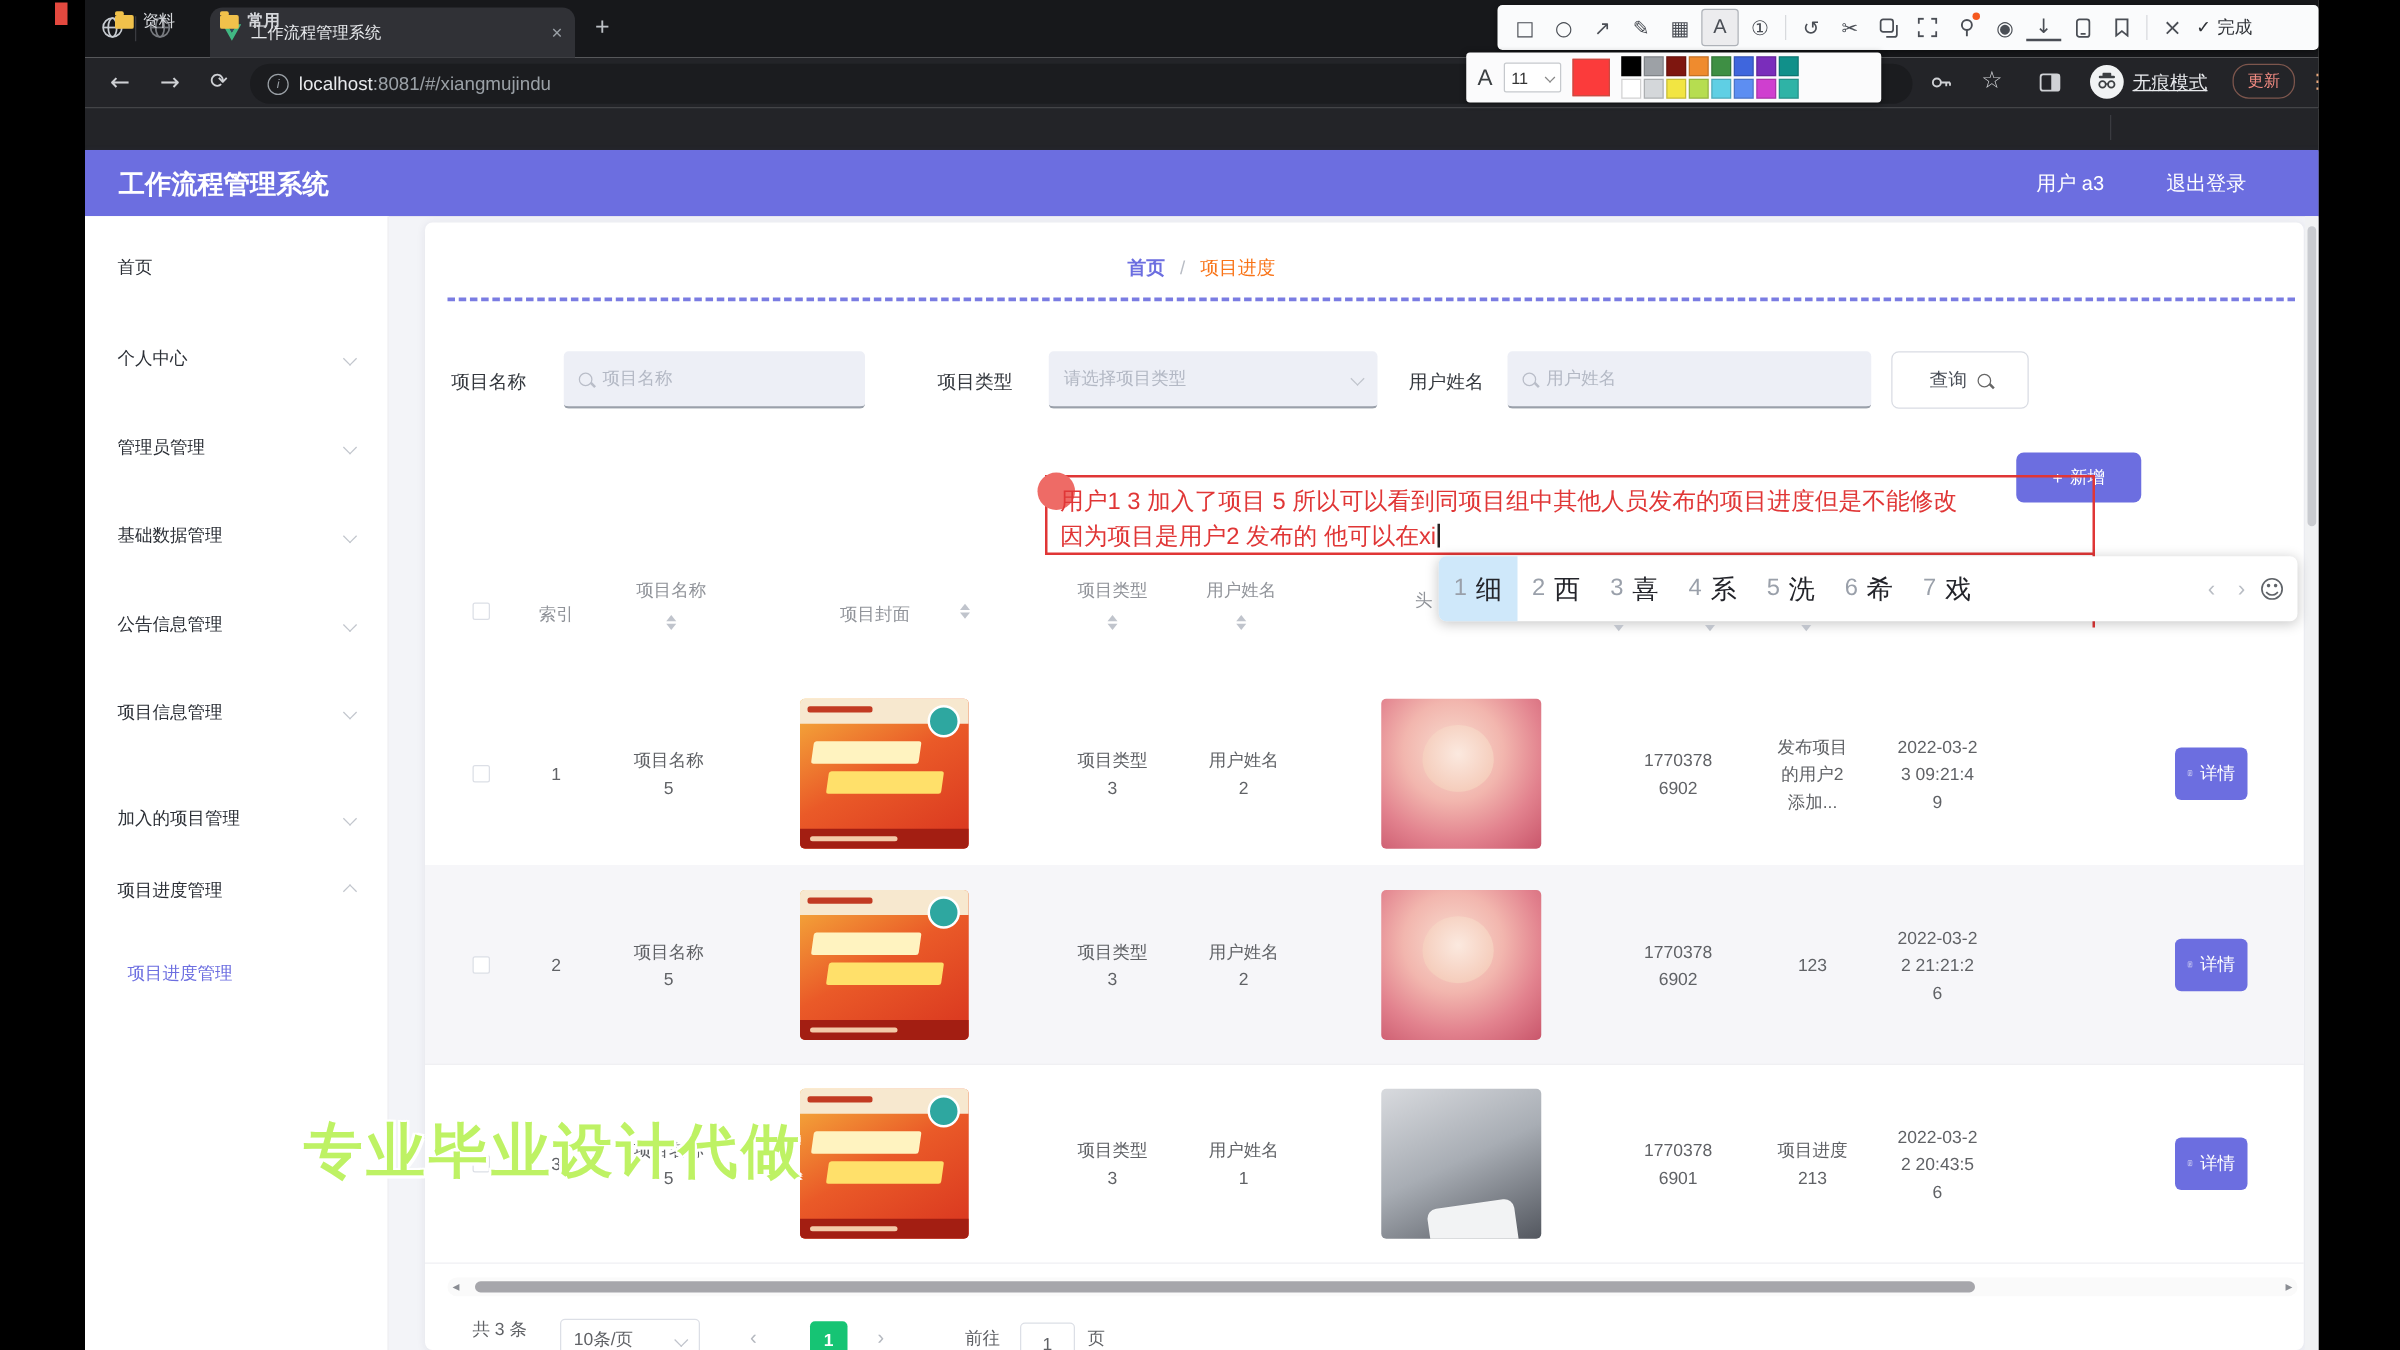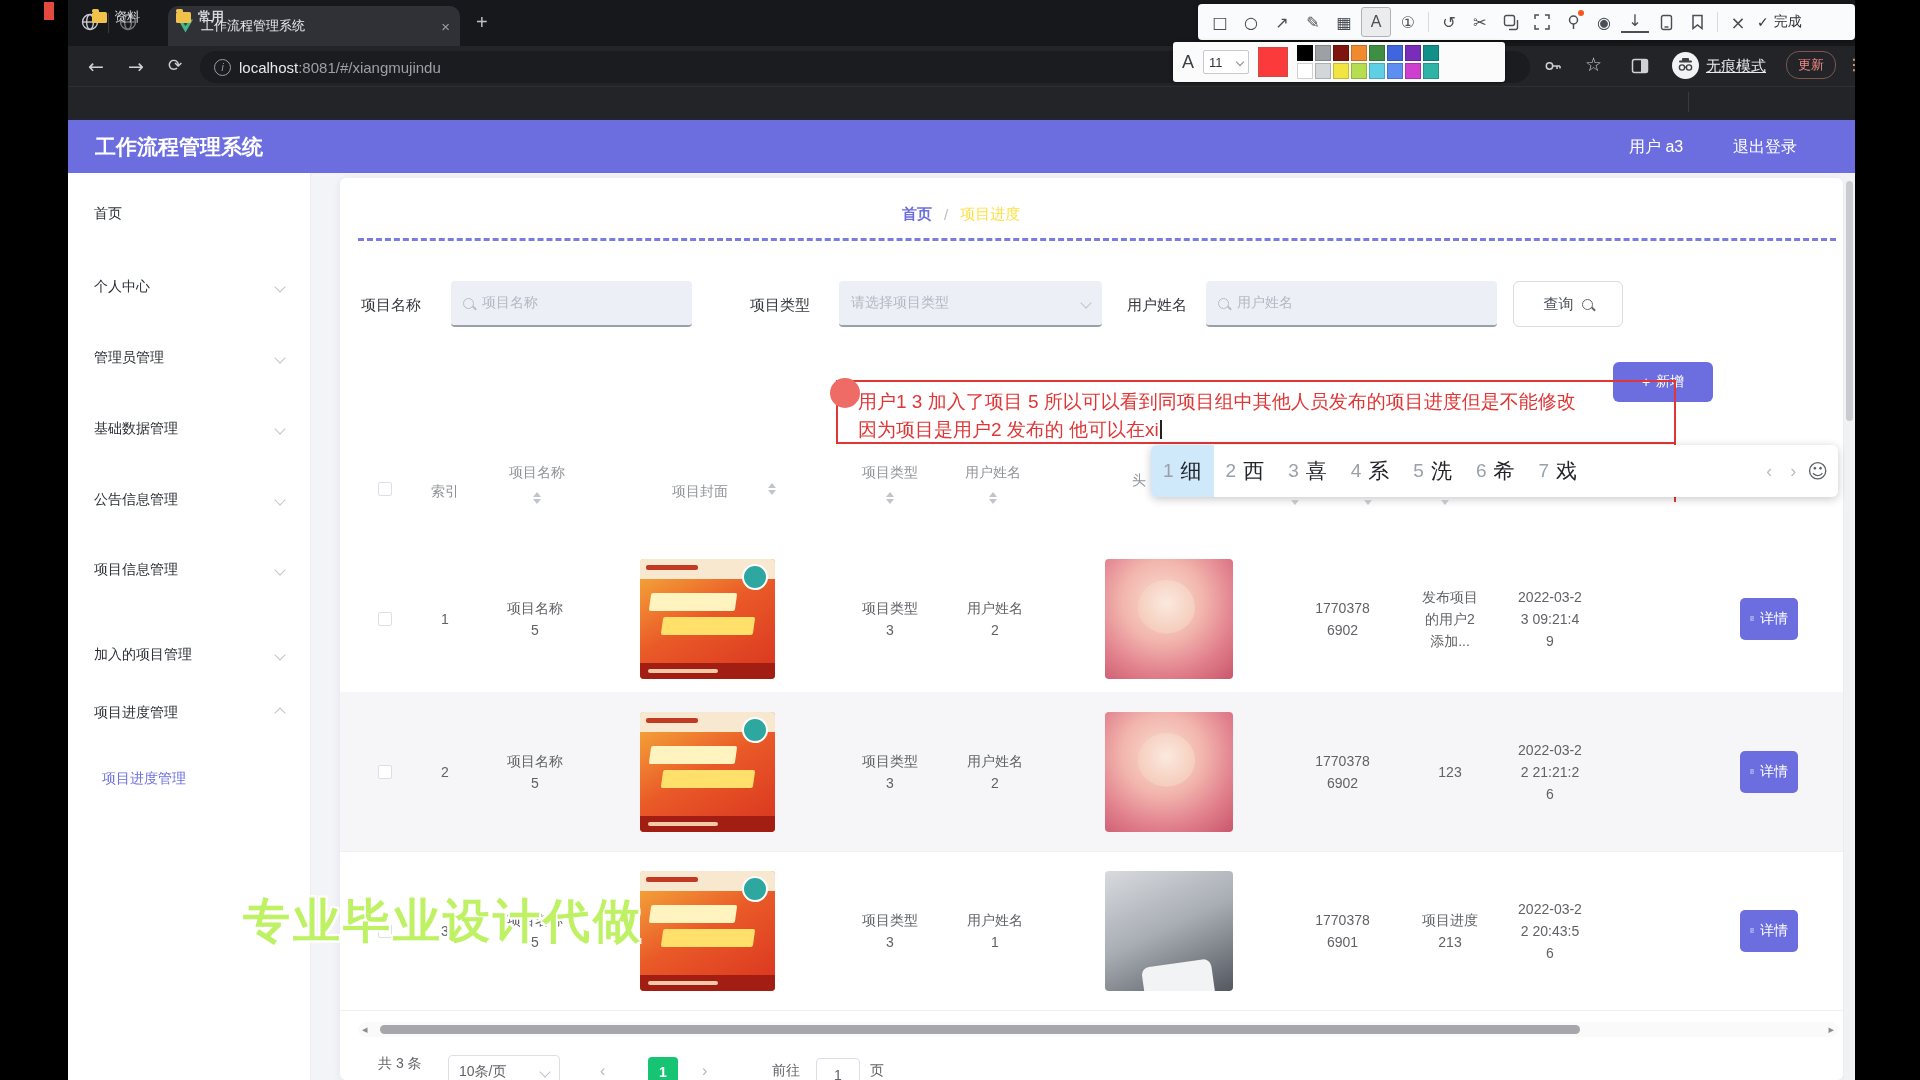--- a/index.html
+++ b/index.html
@@ -62,21 +62,21 @@
   .lens::after{content:'';position:absolute;width:5px;height:1.5px;background:#b9bdc8;transform:rotate(45deg);right:-4px;bottom:-1px;}
   .qbtn{position:absolute;left:1513px;top:281px;width:110px;height:46px;background:#fff;border:1px solid #d9dce3;border-radius:6px;
         display:flex;align-items:center;justify-content:center;gap:8px;color:#4a4f58;font-size:15px;box-sizing:border-box;}
   .qbtn .lens{border-color:#666;} .qbtn .lens::after{background:#666;}
   .addbtn{position:absolute;left:1613px;top:362px;width:100px;height:40px;background:#6c6ee0;color:#fff;border-radius:6px;
           display:flex;align-items:center;justify-content:center;gap:6px;font-size:14px;z-index:10;}
   
   .redrect{position:absolute;left:836px;top:380px;width:840px;height:64px;border:2px solid #e03636;z-index:30;box-sizing:border-box;}
   .redline{position:absolute;left:1674px;top:444px;width:2px;height:58px;background:#e03636;z-index:30;}
   .redcircle{position:absolute;left:830px;top:378px;width:30px;height:30px;border-radius:50%;background:#ee6b66;z-index:31;}
-  .rednote{position:absolute;left:848px;top:388px;width:820px;color:#e03636;font-size:19px;line-height:28px;z-index:32;margin-left:10px;}
+  .rednote{position:absolute;left:848px;top:388px;width:820px;color:#e03636;font-size:19px;line-height:28px;z-index:32;}
   .caret-i{display:inline-block;width:2px;height:19px;background:#222;vertical-align:-3px;margin-left:1px;}
   
   .ime{position:absolute;left:1151px;top:445px;width:687px;height:52px;background:#fff;border-radius:6px;z-index:40;
        box-shadow:0 2px 10px rgba(0,0,0,.22);display:flex;align-items:center;font-size:21px;color:#23242a;}
   .cand{display:flex;align-items:center;gap:7px;padding:0 12px;height:100%;}
   .cand .n{color:#9aa0aa;font-size:19px;}
   .cand.hl{background:#cfe8fa;border-radius:6px 0 0 6px;}
   .ime .pg{color:#b9bdc4;font-size:18px;padding:0 9px;}
   .ime .face{color:#5f6368;font-size:20px;margin:0 10px 0 2px;font-family:"DejaVu Sans",sans-serif;}
   
@@ -336,21 +336,21 @@
     <div class="sitem" style="top:584px;color:#6c6ee0;">
         <span class="lbl" style="margin-left:34px;">项目进度管理</span>
       </div>
   </div>
 
   <div class="card"></div>
 
   <div class="crumb">
     <span style="color:#6c6ee0;font-weight:bold;">首页</span>
     <span style="color:#b8bcc4;">/</span>
-    <span style="color:#fde047;">项目进度</span>
+    <span style="color:#f97316;">项目进度</span>
   </div>
   <div class="dash"></div>
 
   <span class="slabel" style="left:361px;">项目名称</span>
   <div class="sinput" style="left:451px;width:241px;">
     <span class="lens"></span>
     <span>项目名称</span>
   </div>
   <span class="slabel" style="left:750px;">项目类型</span>
   <div class="sinput" style="left:839px;width:263px;">

